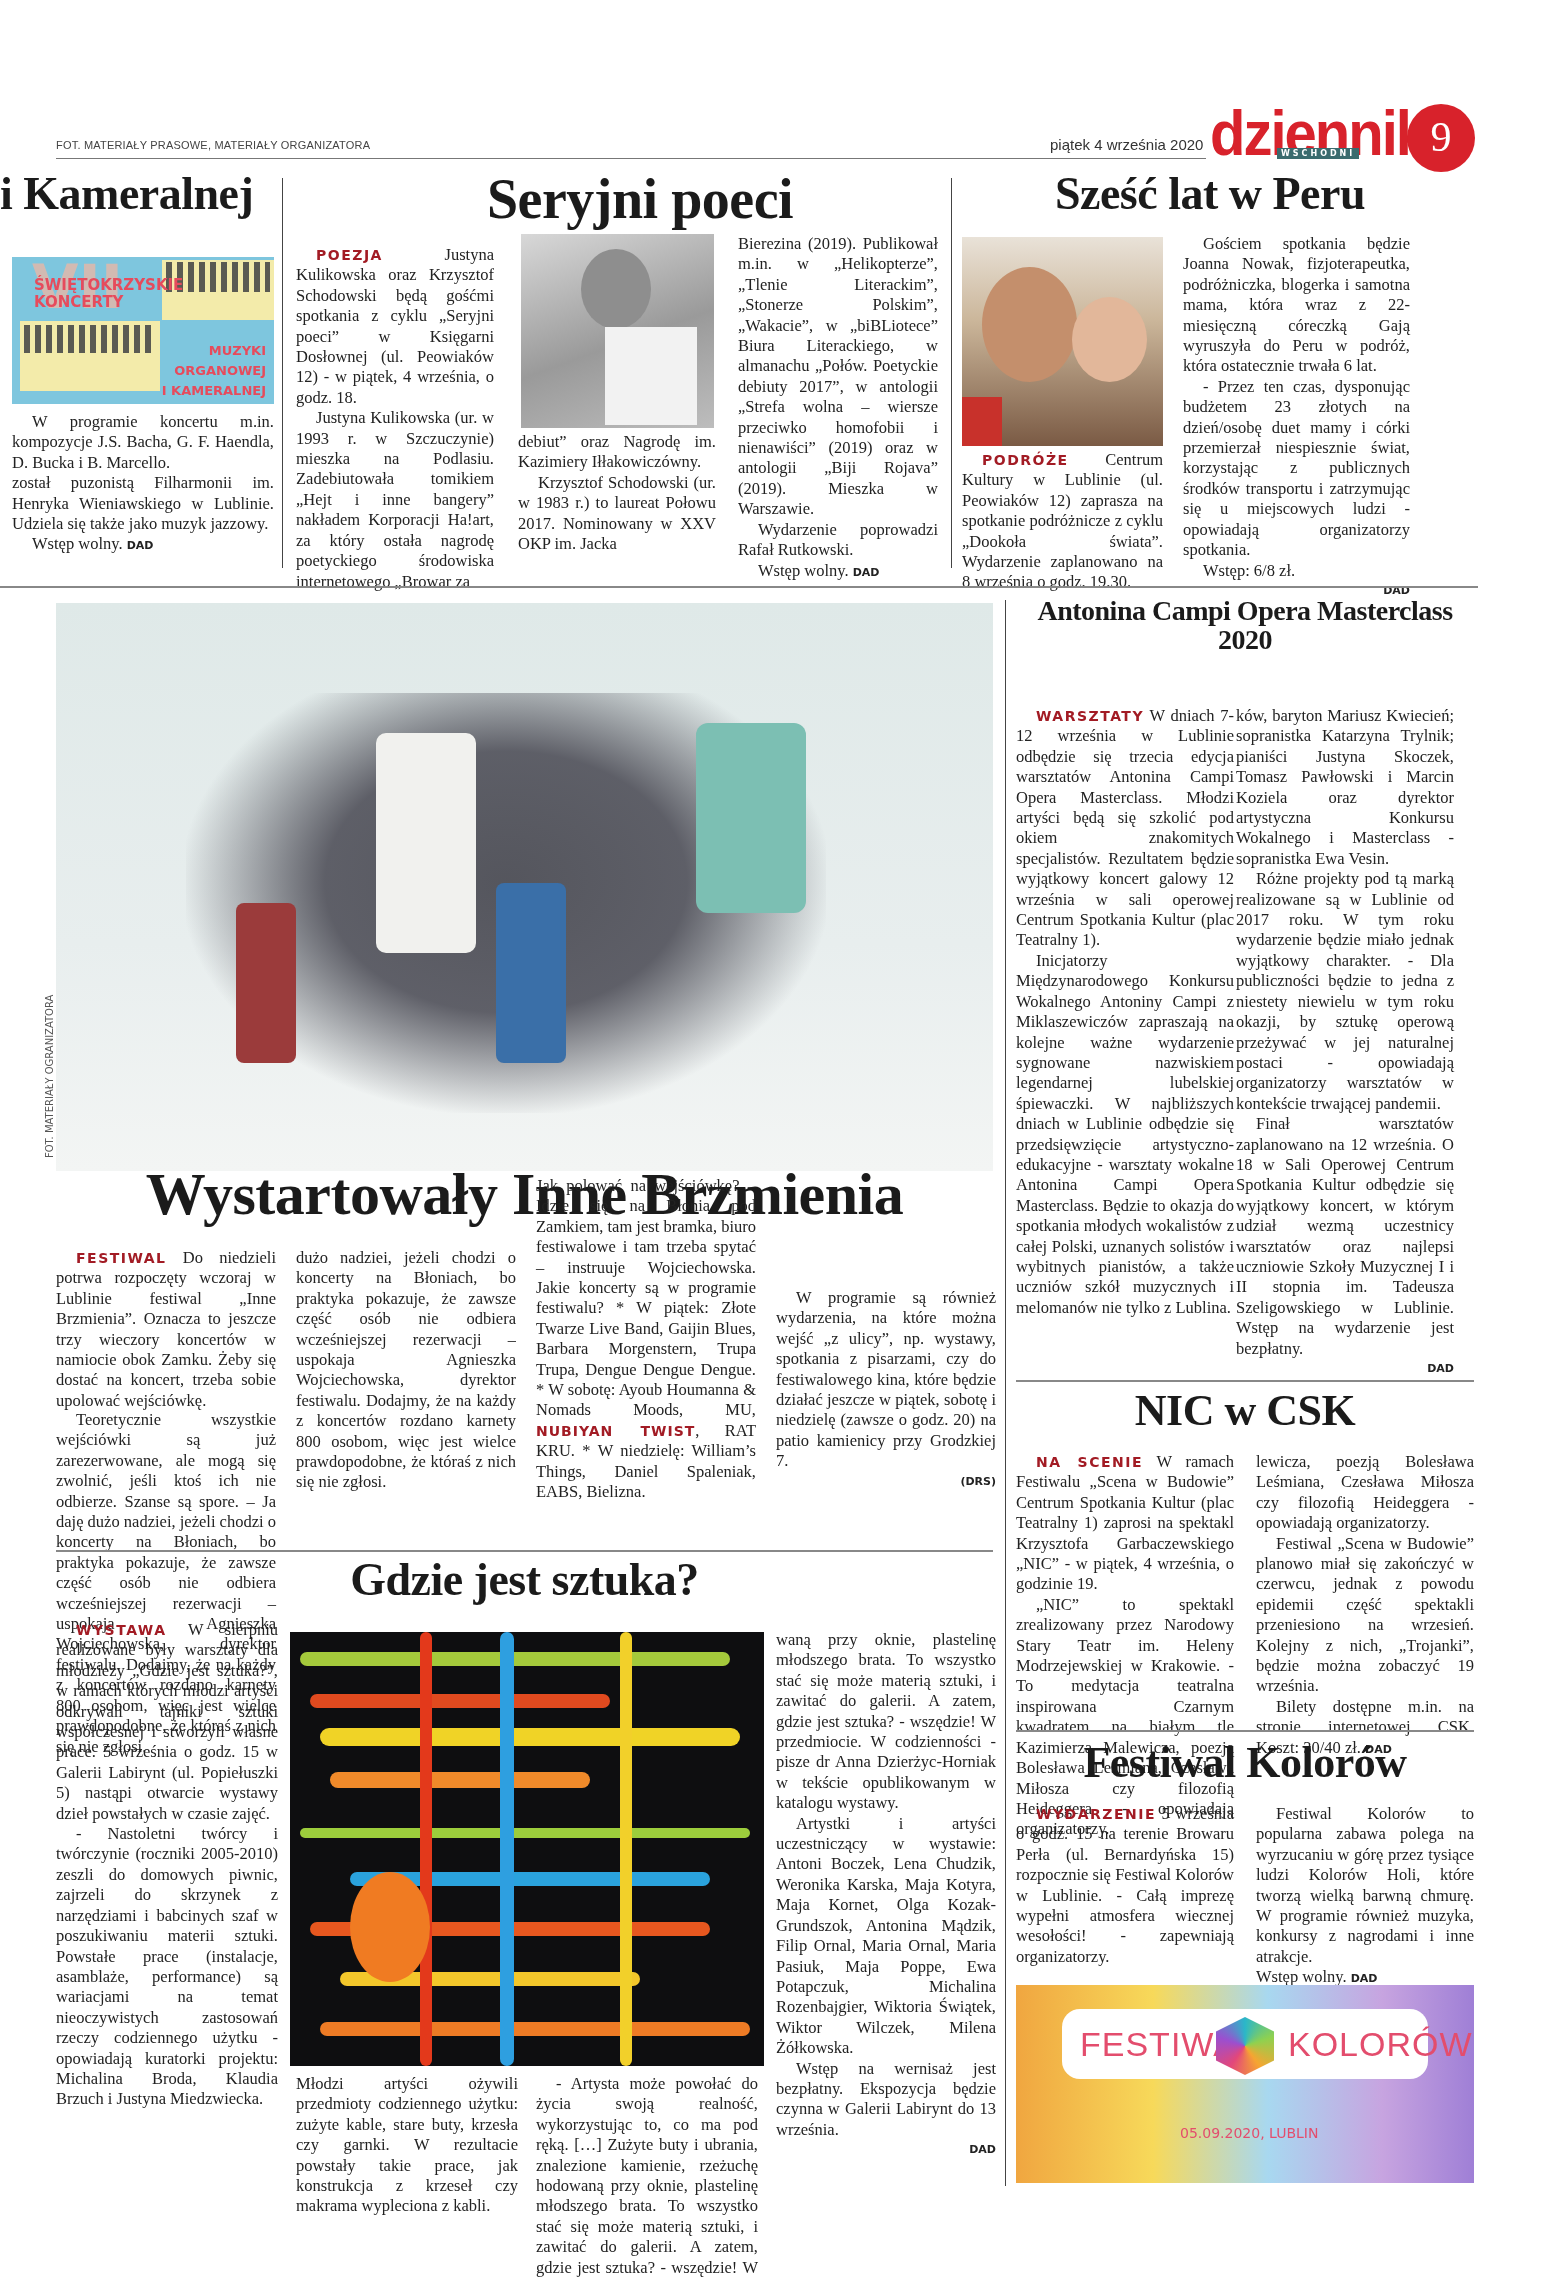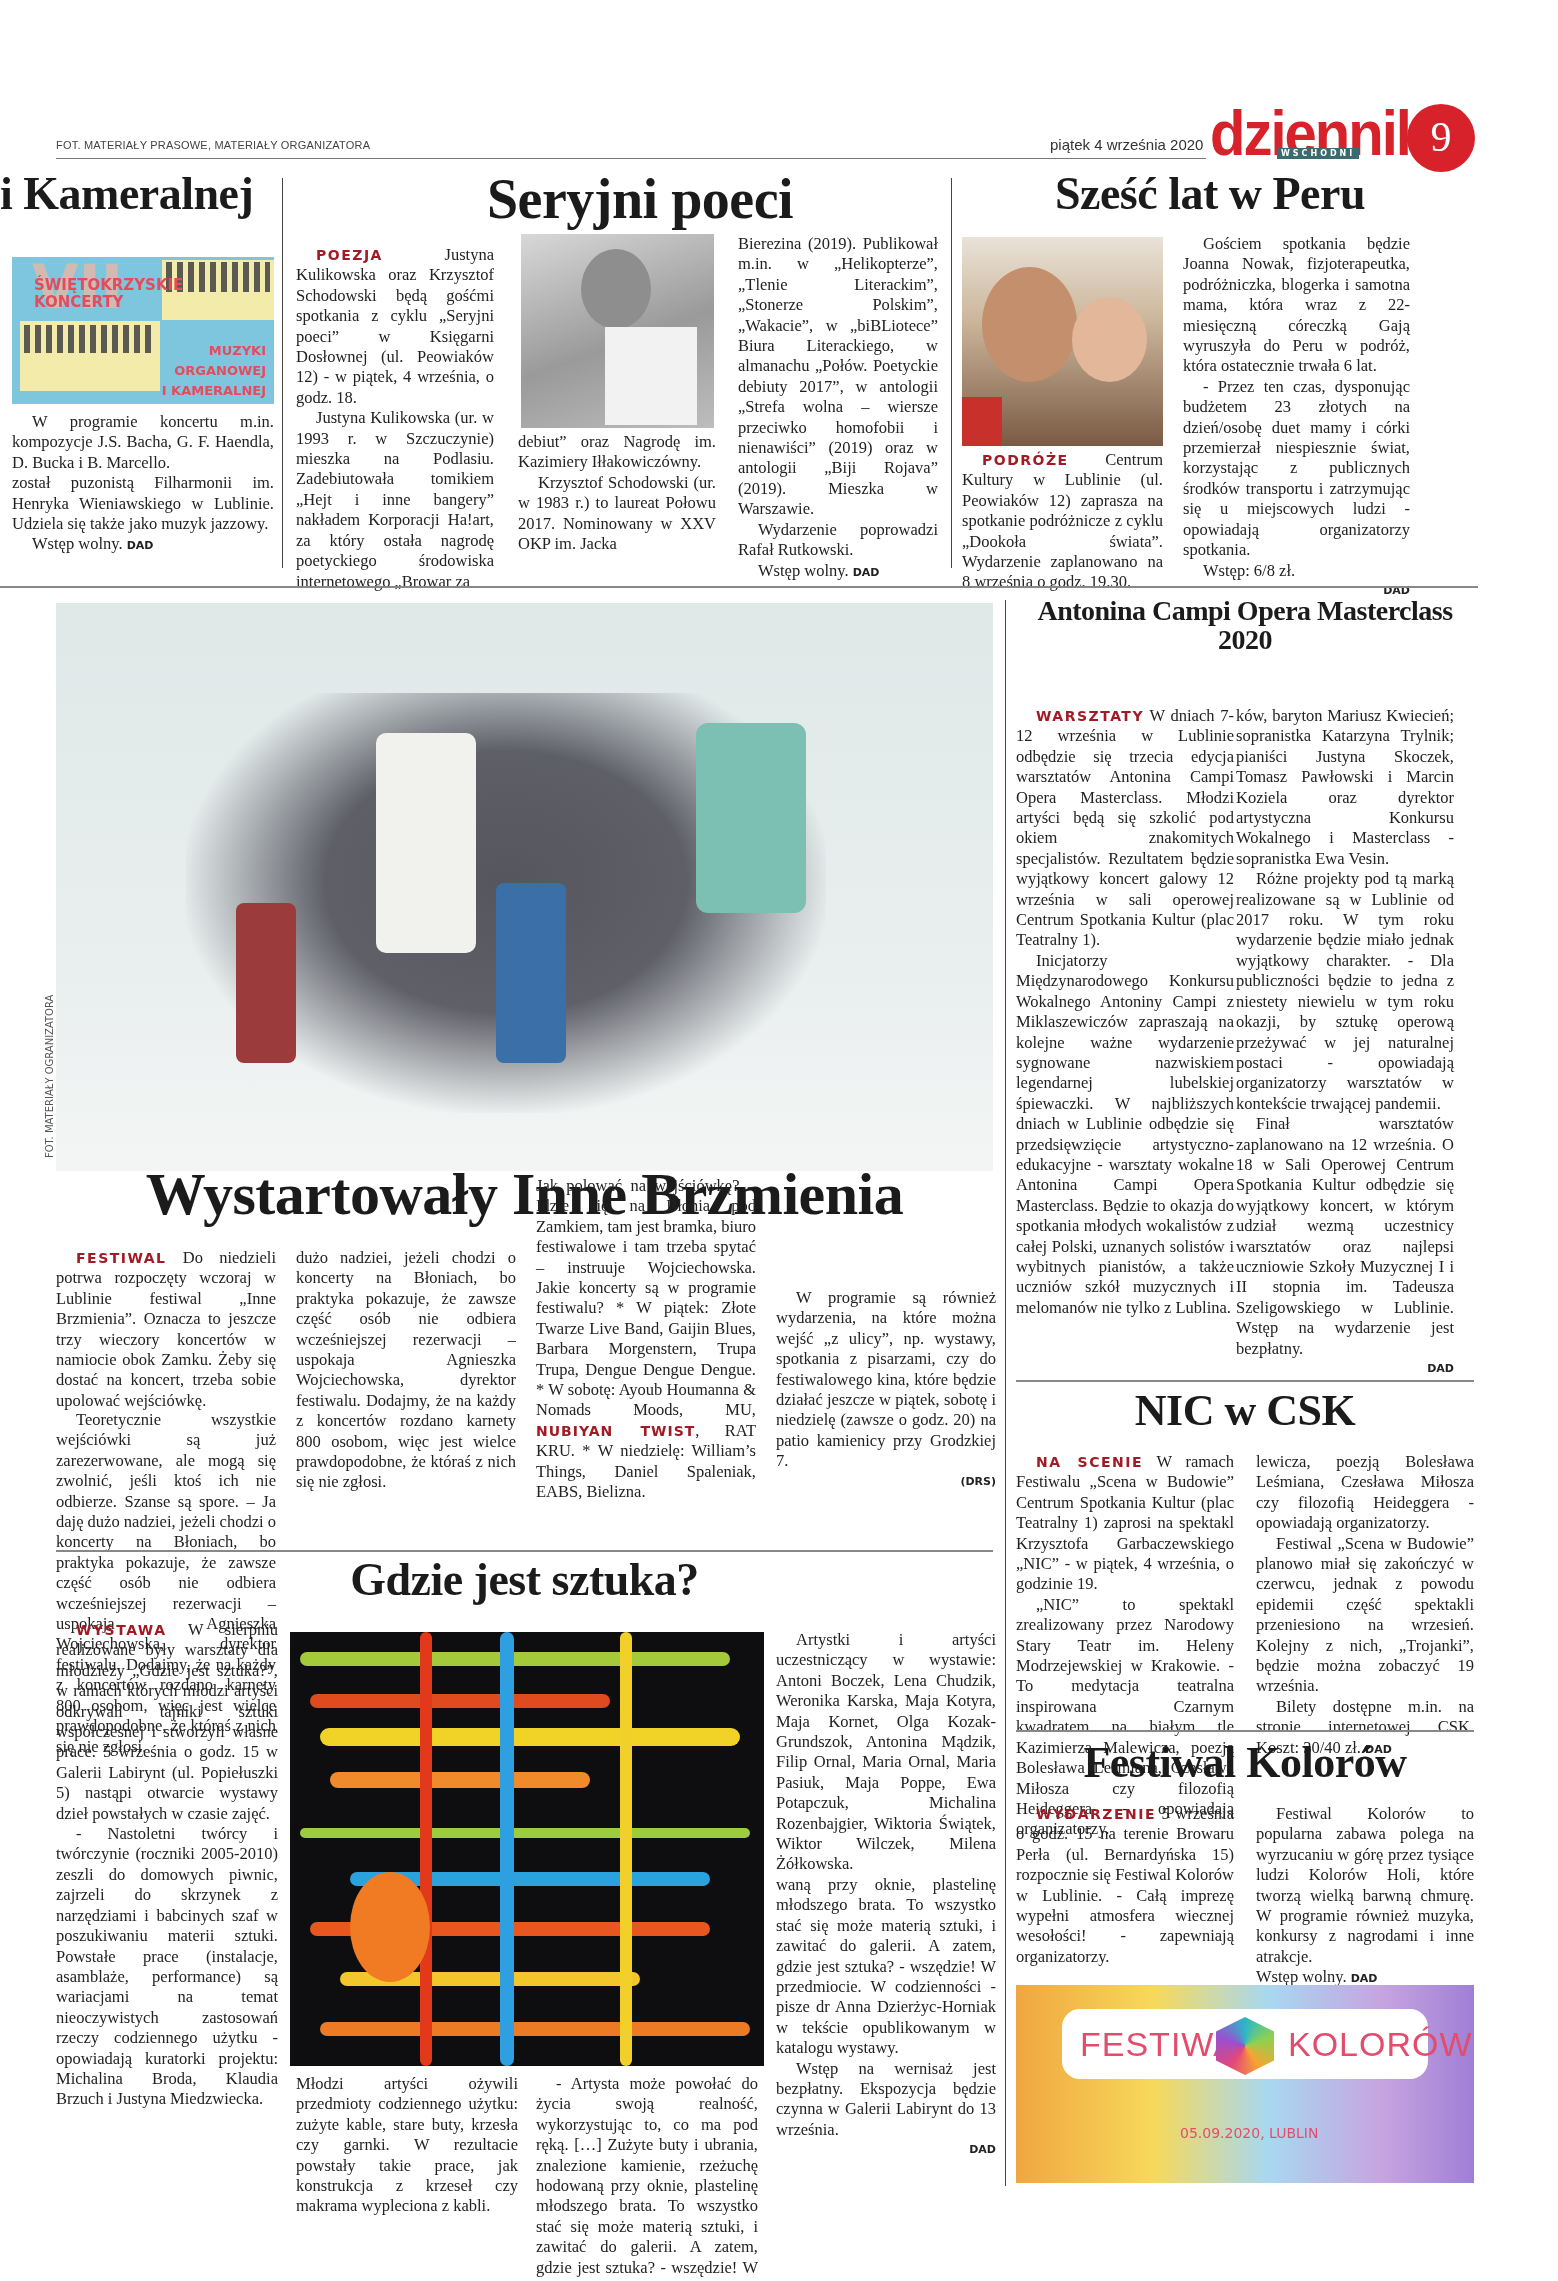--- a/index.html
+++ b/index.html
@@ -147,22 +147,22 @@
   <div class="abs" style="left:330px;top:0;width:12px;height:434px;background:#f2d02a;border-radius:6px;"></div>
   <div class="abs" style="left:60px;top:240px;width:80px;height:110px;border-radius:50%;background:#f07b22;"></div>
 </div>
 <div class="col" style="left:296px;top:2074px;width:222px;">
   <p style="text-indent:0">Młodzi artyści ożywili przedmioty codziennego użytku: zużyte kable, stare buty, krzesła czy garnki. W rezultacie powstały takie prace, jak konstrukcja z krzeseł czy makrama wypleciona z kabli.</p>
 </div>
 <div class="col" style="left:536px;top:2074px;width:222px;">
   <p>- Artysta może powołać do życia swoją realność, wykorzystując to, co ma pod ręką. […] Zużyte buty i ubrania, znalezione kamienie, rzeżuchę hodowaną przy oknie, plastelinę młodszego brata. To wszystko stać się może materią sztuki, i zawitać do galerii. A zatem, gdzie jest sztuka? - wszędzie! W przedmiocie. W codzienności - pisze dr Anna Dzierżyc-Horniak w tekście opublikowanym w katalogu wystawy.</p>
 </div>
 <div class="col" style="left:776px;top:1630px;width:220px;height:620px;overflow:hidden;">
+  <p style="text-indent:0">waną przy oknie, plastelinę młodszego brata. To wszystko stać się może materią sztuki, i zawitać do galerii. A zatem, gdzie jest sztuka? - wszędzie! W przedmiocie. W codzienności - pisze dr Anna Dzierżyc-Horniak w tekście opublikowanym w katalogu wystawy.</p>
   <p>Artystki i artyści uczestniczący w wystawie: Antoni Boczek, Lena Chudzik, Weronika Karska, Maja Kotyra, Maja Kornet, Olga Kozak-Grundszok, Antonina Mądzik, Filip Ornal, Maria Ornal, Maria Pasiuk, Maja Poppe, Ewa Potapczuk, Michalina Rozenbajgier, Wiktoria Świątek, Wiktor Wilczek, Milena Żółkowska.</p>
-  <p style="text-indent:0">waną przy oknie, plastelinę młodszego brata. To wszystko stać się może materią sztuki, i zawitać do galerii. A zatem, gdzie jest sztuka? - wszędzie! W przedmiocie. W codzienności - pisze dr Anna Dzierżyc-Horniak w tekście opublikowanym w katalogu wystawy.</p>
   <p>Wstęp na wernisaż jest bezpłatny. Ekspozycja będzie czynna w Galerii Labirynt do 13 września.</p>
   <span class="sig sig-r">DAD</span>
 </div>
 
 <div class="vrule" style="left:1005px;top:600px;height:1586px;width:1px;"></div>
 
 <div class="abs headline" style="left:1012px;top:596px;width:466px;font-size:28px;">Antonina Campi Opera Masterclass 2020</div>
 <div class="col" style="left:1016px;top:706px;width:218px;">
   <p><span class="kicker">WARSZTATY</span> <span>W dniach 7-12 września w Lublinie odbędzie się trzecia edycja warsztatów Antonina Campi Opera Masterclass. Młodzi artyści będą się szkolić pod okiem znakomitych specjalistów. Rezultatem będzie wyjątkowy koncert galowy 12 września w sali operowej Centrum Spotkania Kultur (plac Teatralny 1).</span></p>
   <p>Inicjatorzy Międzynarodowego Konkursu Wokalnego Antoniny Campi z Miklaszewiczów zapraszają na kolejne ważne wydarzenie sygnowane nazwiskiem legendarnej lubelskiej śpiewaczki. W najbliższych dniach w Lublinie odbędzie się przedsięwzięcie artystyczno-edukacyjne - warsztaty wokalne Antonina Campi Opera Masterclass. Będzie to okazja do spotkania młodych wokalistów z całej Polski, uznanych solistów i wybitnych pianistów, a także uczniów szkół muzycznych i melomanów nie tylko z Lublina.</p>

